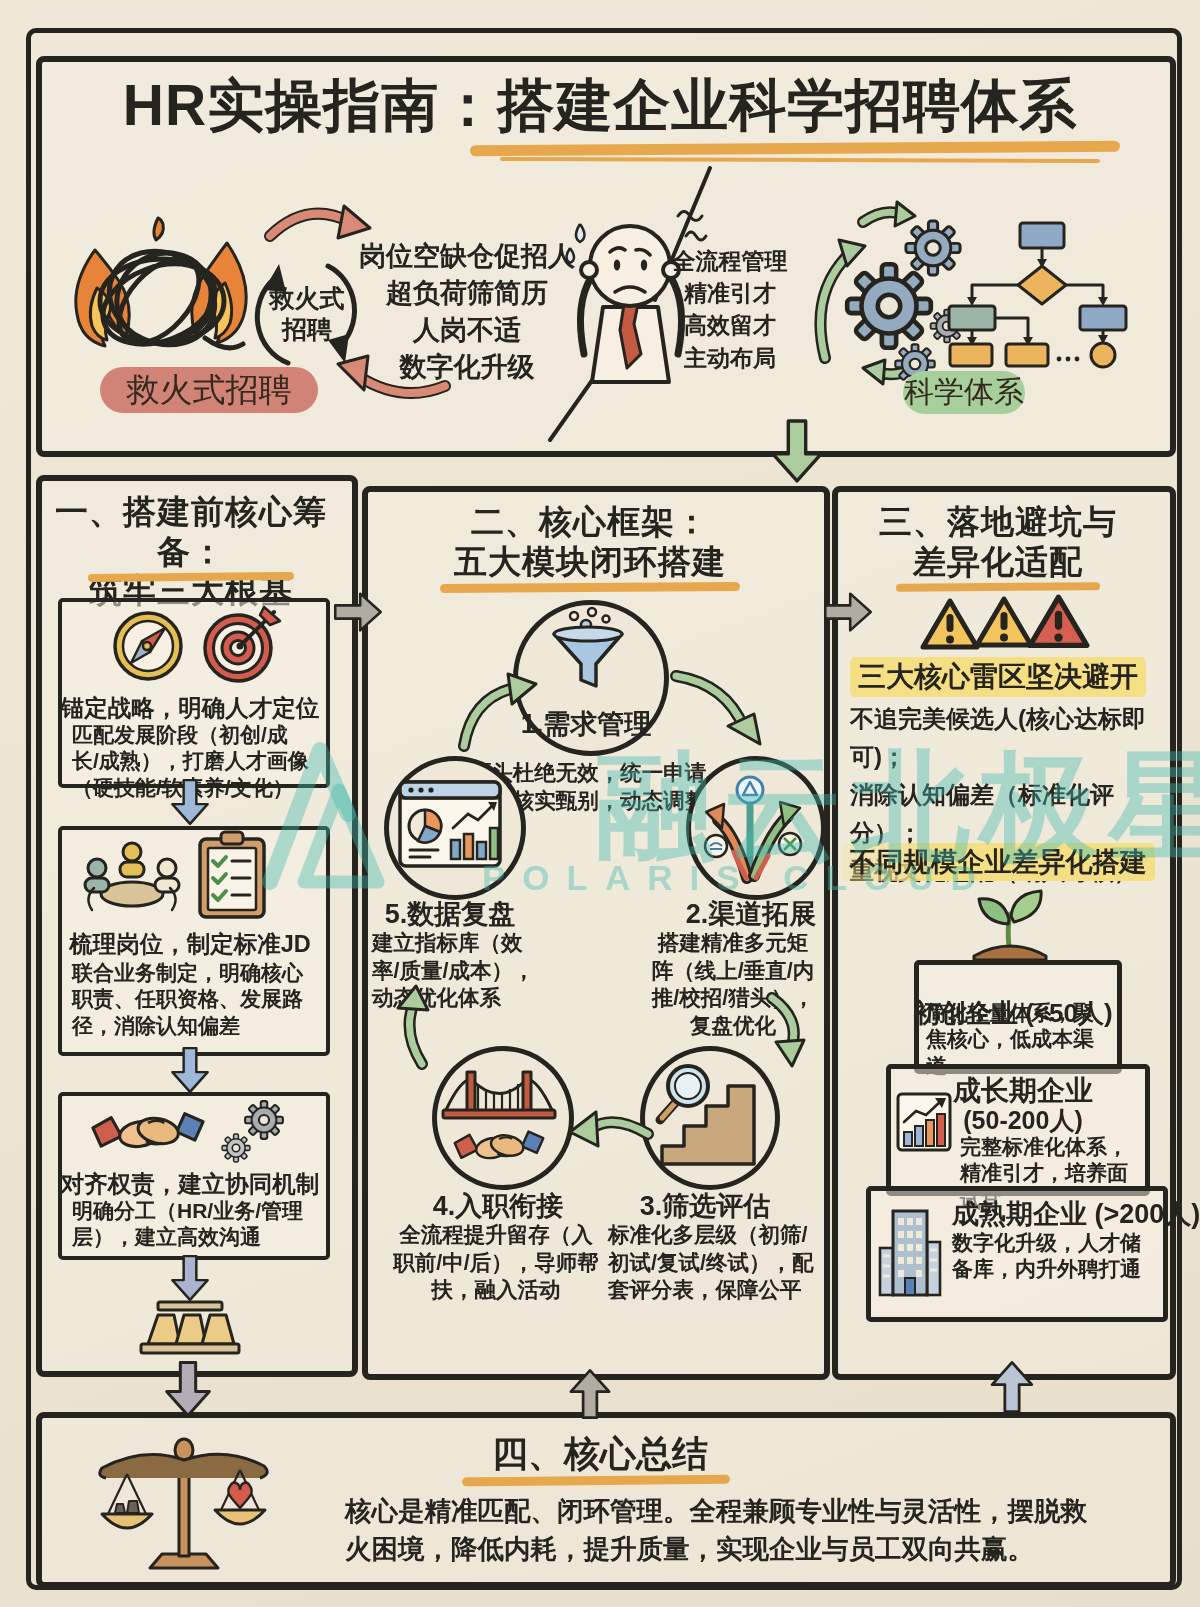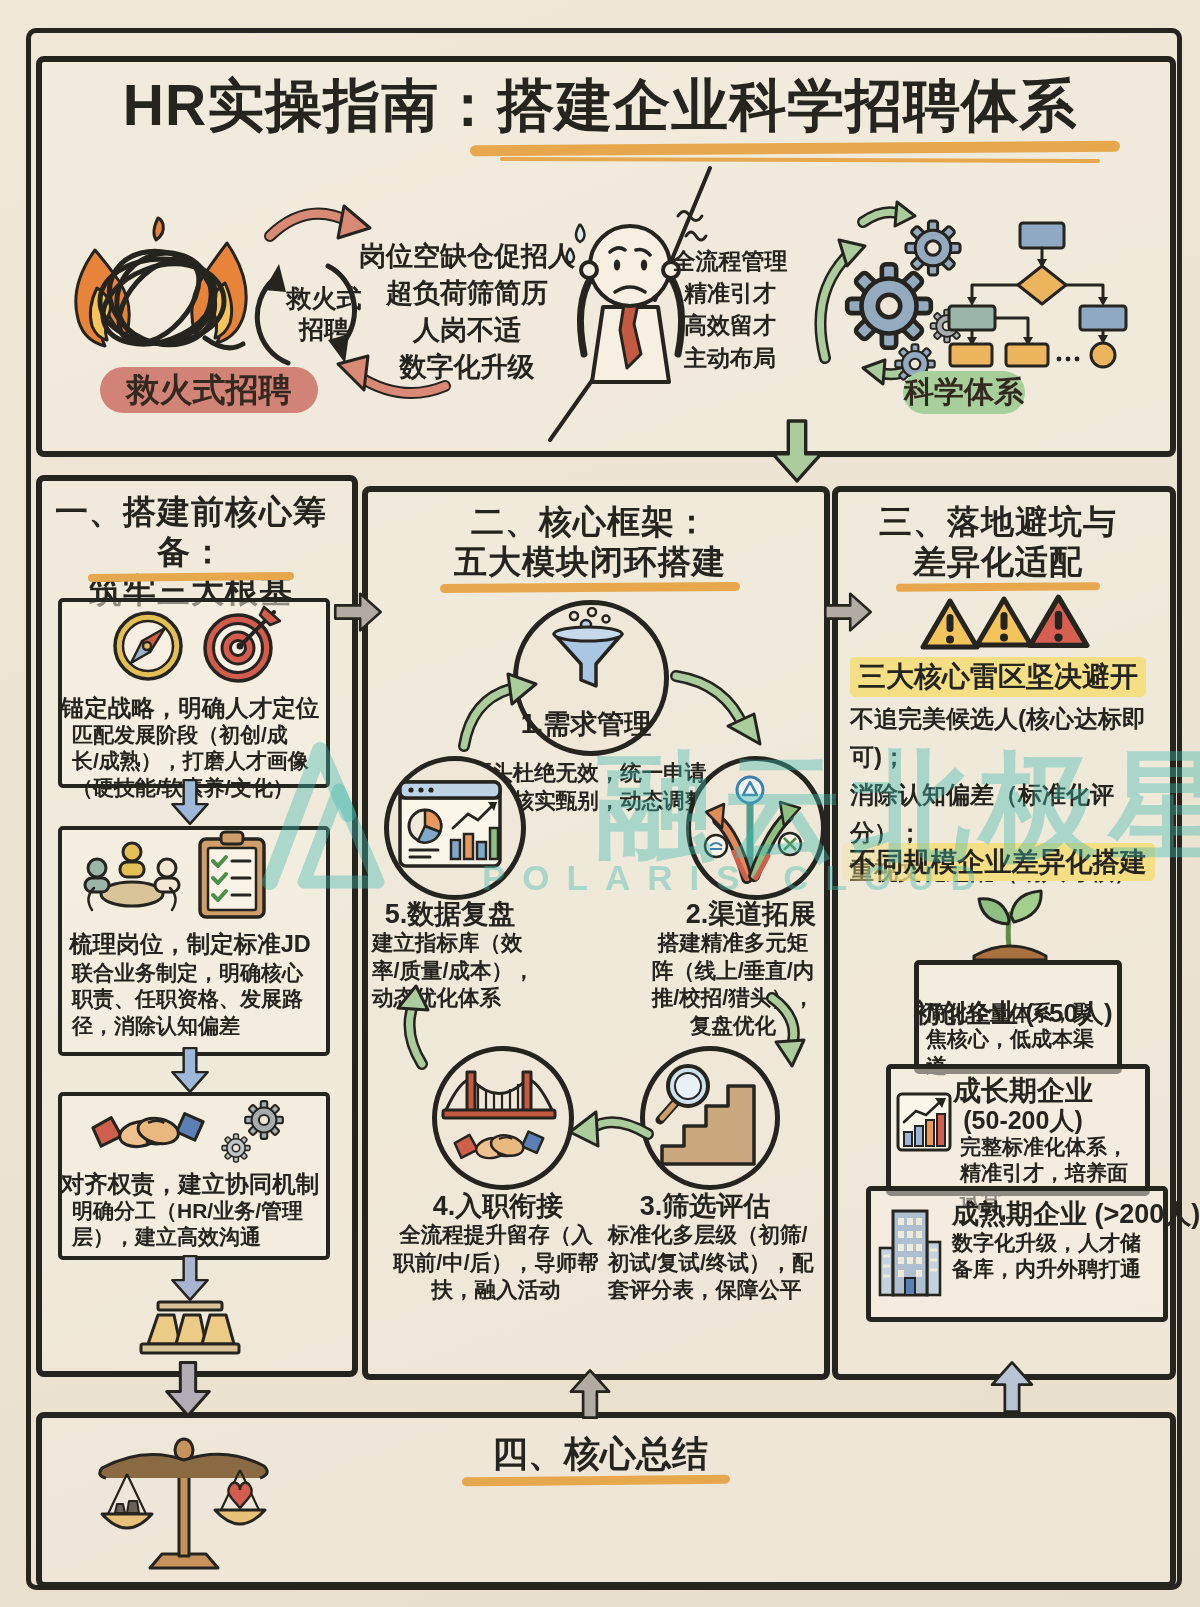--- a/index.html
+++ b/index.html
@@ -12,21 +12,21 @@
   .ibox{border:4px solid #26241f;border-radius:5px;background:rgba(247,242,230,.5);}
   .circle{border:5px solid #26241f;border-radius:50%;background:#efe8d8;}
   .ctr{text-align:center;}
   .title{font-weight:800;font-size:57px;letter-spacing:1px;white-space:nowrap;}
   .hd{font-weight:800;font-size:33px;line-height:1.2;letter-spacing:1px;}
   .ul{background:#e7a84d;border-radius:6px;height:9px;}
   .bt{font-weight:800;font-size:23.5px;white-space:nowrap;}
   .bb{font-weight:700;font-size:21px;line-height:1.26;}
   .ml{font-weight:800;font-size:27px;white-space:nowrap;}
   .md{font-weight:700;font-size:21.5px;line-height:1.28;}
-  .badge{font-weight:700;border-radius:24px;display:flex;align-items:center;justify-content:center;color:#33291f;text-align:center;}
+  .badge{font-weight:400;border-radius:24px;display:flex;align-items:center;justify-content:center;color:#33291f;text-align:center;}
   .hl{background:#f4df85;border-radius:5px;padding:1px 8px;display:inline-block;}
   .mines{font-weight:700;font-size:24px;line-height:1.58;}
   .tt{font-weight:800;font-size:26px;white-space:nowrap;}
   .tb{font-weight:700;font-size:21px;line-height:1.25;}
   .wm{color:rgba(66,185,175,.40);pointer-events:none;z-index:9;}
   .wm-cn{font-size:118px;font-weight:800;letter-spacing:10px;white-space:nowrap;}
   .wm-en{font-size:35px;font-weight:700;letter-spacing:17px;white-space:nowrap;}
   svg{display:block;overflow:visible;}
   .aOut{stroke:#26241f;stroke-width:12;fill:none;stroke-linecap:round;}
   .aGrn{stroke:#abcd9d;stroke-width:7;fill:none;stroke-linecap:round;}
@@ -102,21 +102,21 @@
       <path d="M150,150 q22,16 38,6"></path>
     </g>
   </svg>
 
   <svg class="abs" style="left:248px;top:250px;" width="118" height="128" viewBox="0 0 118 128">
     <path d="M80,16 A46,49 0 0 1 90,98" class="ink" stroke-width="5" stroke-linecap="round"></path>
     <polygon points="80,90 97,113 101,84" fill="#26241f"></polygon>
     <path d="M40,113 A46,49 0 0 1 26,29" class="ink" stroke-width="5" stroke-linecap="round"></path>
     <polygon points="16,40 31,14 38,42" fill="#26241f"></polygon>
   </svg>
-  <div class="abs ctr" style="left:271px;top:283px;width:106px;font-weight:800;font-size:25px;line-height:1.25;">
+  <div class="abs ctr" style="left:254px;top:283px;width:106px;font-weight:800;font-size:25px;line-height:1.25;">
     <div>救火式</div>
     <div>招聘</div>
   </div>
 
   <svg class="abs" style="left:262px;top:196px;" width="112" height="66" viewBox="0 0 112 66">
     <path d="M8,40 Q45,4 88,26" class="aOut"></path>
       <path d="M8,40 Q45,4 88,26" class="aSal"></path>
     <polygon points="82,10 108,32 76,42" class="hSal"></polygon>
   </svg>
   <svg class="abs" style="left:330px;top:344px;" width="122" height="62" viewBox="0 0 122 62">
@@ -490,20 +490,21 @@
     <path d="M20,94 Q45,122 70,94 Z" fill="#e8c178" stroke="#26241f" stroke-width="3" stroke-linejoin="round"></path>
     <path d="M133,90 Q158,118 183,90 Z" fill="#e8c178" stroke="#26241f" stroke-width="3" stroke-linejoin="round"></path>
     <g stroke="#26241f" stroke-width="2" stroke-linejoin="round">
       <polygon points="33,93 43,93 41,84 35,84" fill="#6b6257"></polygon>
       <polygon points="45,93 57,93 55,81 47,81" fill="#6b6257"></polygon>
     </g>
     <path d="M158,88 C150,78 143,74 148,66 C152,59 158,64 158,70 C158,64 164,59 168,66 C173,74 166,78 158,88 Z" fill="#d45c4e" stroke="#26241f" stroke-width="2.4"></path>
   </svg>
   <div class="abs ctr" style="left:400px;top:1430px;width:400px;font-weight:800;font-size:36px;">四、核心总结</div>
   <div class="abs ul" style="left:462px;top:1476px;width:268px;height:9px;transform:rotate(-.6deg);"></div>
+  <div class="abs" style="left:345px;top:1492px;width:768px;font-weight:800;font-size:26.5px;line-height:1.45;">核心是精准匹配、闭环管理。全程兼顾专业性与灵活性，摆脱救火困境，降低内耗，提升质量，实现企业与员工双向共赢。</div>
 
   <svg class="abs" style="left:330px;top:590px;width:56px;height:44px;z-index:5;">
       <use href="#blockR" fill="#b1aba1"></use>
     </svg>
   <svg class="abs" style="left:820px;top:590px;width:56px;height:44px;z-index:5;">
       <use href="#blockR" fill="#b1aba1"></use>
     </svg>
 
   <svg class="abs wm" style="left:262px;top:722px;" width="125" height="172" viewBox="0 0 125 172">
     <path d="M8,160 L58,28 L86,92" fill="none" stroke="rgba(66,185,175,.40)" stroke-width="16" stroke-linejoin="round" stroke-linecap="round"></path>

